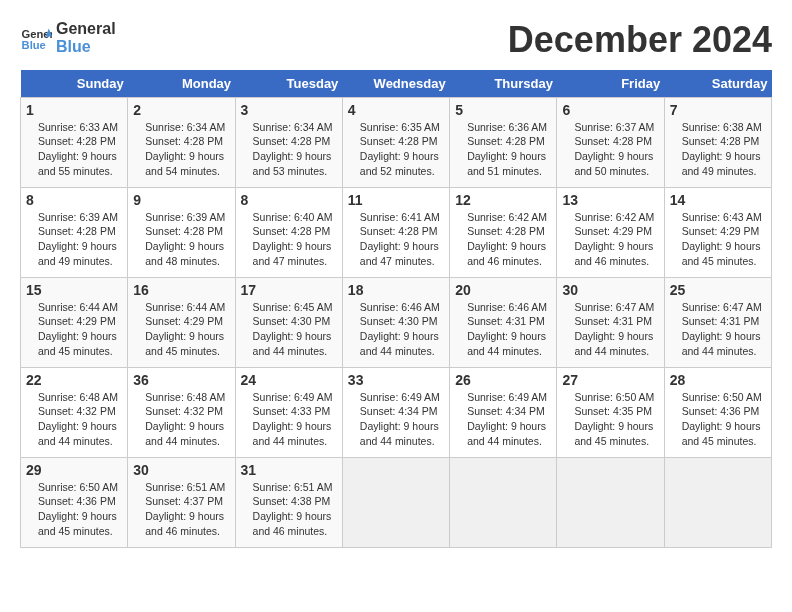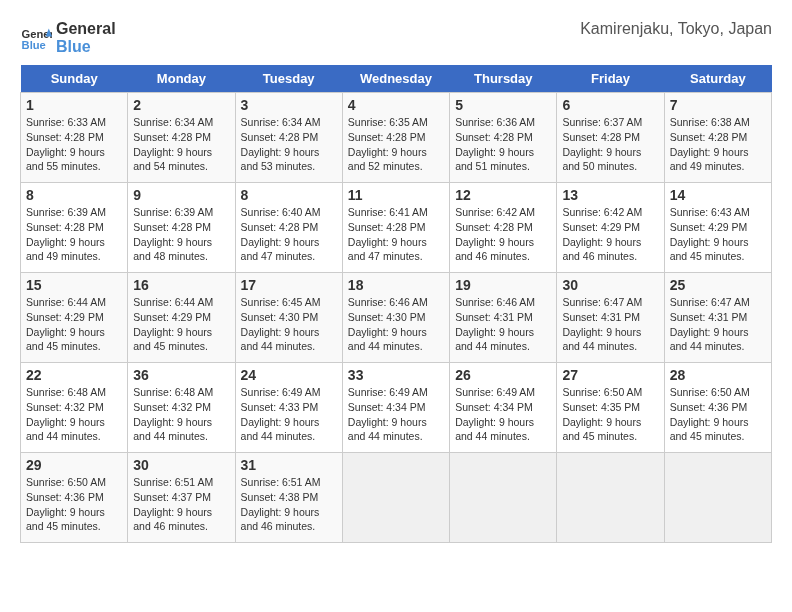--- a/index.html
+++ b/index.html
@@ -40,21 +40,21 @@
     }
     table {
       width: 100%;
       border-collapse: collapse;
       font-size: 11px;
     }
     thead th {
       background-color: #3a6bc4;
       color: #fff;
       padding: 6px 4px;
-      text-align: center;
+      text-align: right;
       font-size: 13px;
       font-weight: bold;
     }
     tbody td {
       border: 1px solid #ccc;
       vertical-align: top;
       padding: 4px 5px;
       width: 14.28%;
       height: 90px;
       background: #fff;
@@ -65,20 +65,21 @@
     .day-num {
       font-size: 14px;
       font-weight: bold;
       color: #333;
       margin-bottom: 2px;
     }
     .day-detail {
       font-size: 10.5px;
       color: #333;
       line-height: 1.4;
+      margin-left: 12px;
     }
     .empty-cell {
       background: #f0f0f0 !important;
     }
     tbody tr:last-child td.empty-cell {
       background: #f0f0f0 !important;
     }
   </style>
 </head>
 <body>
@@ -89,21 +90,21 @@
       <text x="2" y="20" font-size="14" font-weight="bold" fill="#333">General</text>
       <text x="2" y="34" font-size="14" font-weight="bold" fill="#4a90d9">Blue</text>
       <polygon points="36,8 40,18 32,18" fill="#4a90d9"></polygon>
     </svg>
     <div>
       <div style="font-size:16px;font-weight:bold;color:#333;line-height:1.1;">General</div>
       <div style="font-size:16px;font-weight:bold;color:#4a90d9;line-height:1.1;">Blue</div>
     </div>
   </div>
   <div class="title-block">
-    <div class="location">Kamirenjaku, Tokyo, Japan</div>
+    <div class="month-title">December 2024</div>
   </div>
 </div>
 
 <table>
   <thead>
     <tr>
     <th>Sunday</th>
         <th>Monday</th>
         <th>Tuesday</th>
         <th>Wednesday</th>
@@ -184,21 +185,21 @@
         </td>
         <td>
           <div class="day-num">17</div>
           <div class="day-detail">Sunrise: 6:45 AM<br>Sunset: 4:30 PM<br>Daylight: 9 hours and 44 minutes.</div>
         </td>
         <td>
           <div class="day-num">18</div>
           <div class="day-detail">Sunrise: 6:46 AM<br>Sunset: 4:30 PM<br>Daylight: 9 hours and 44 minutes.</div>
         </td>
         <td>
-          <div class="day-num">19</div>
+          <div class="day-num">20</div>
           <div class="day-detail">Sunrise: 6:46 AM<br>Sunset: 4:31 PM<br>Daylight: 9 hours and 44 minutes.</div>
         </td>
         <td>
           <div class="day-num">30</div>
           <div class="day-detail">Sunrise: 6:47 AM<br>Sunset: 4:31 PM<br>Daylight: 9 hours and 44 minutes.</div>
         </td>
         <td>
           <div class="day-num">25</div>
           <div class="day-detail">Sunrise: 6:47 AM<br>Sunset: 4:31 PM<br>Daylight: 9 hours and 44 minutes.</div>
         </td>

